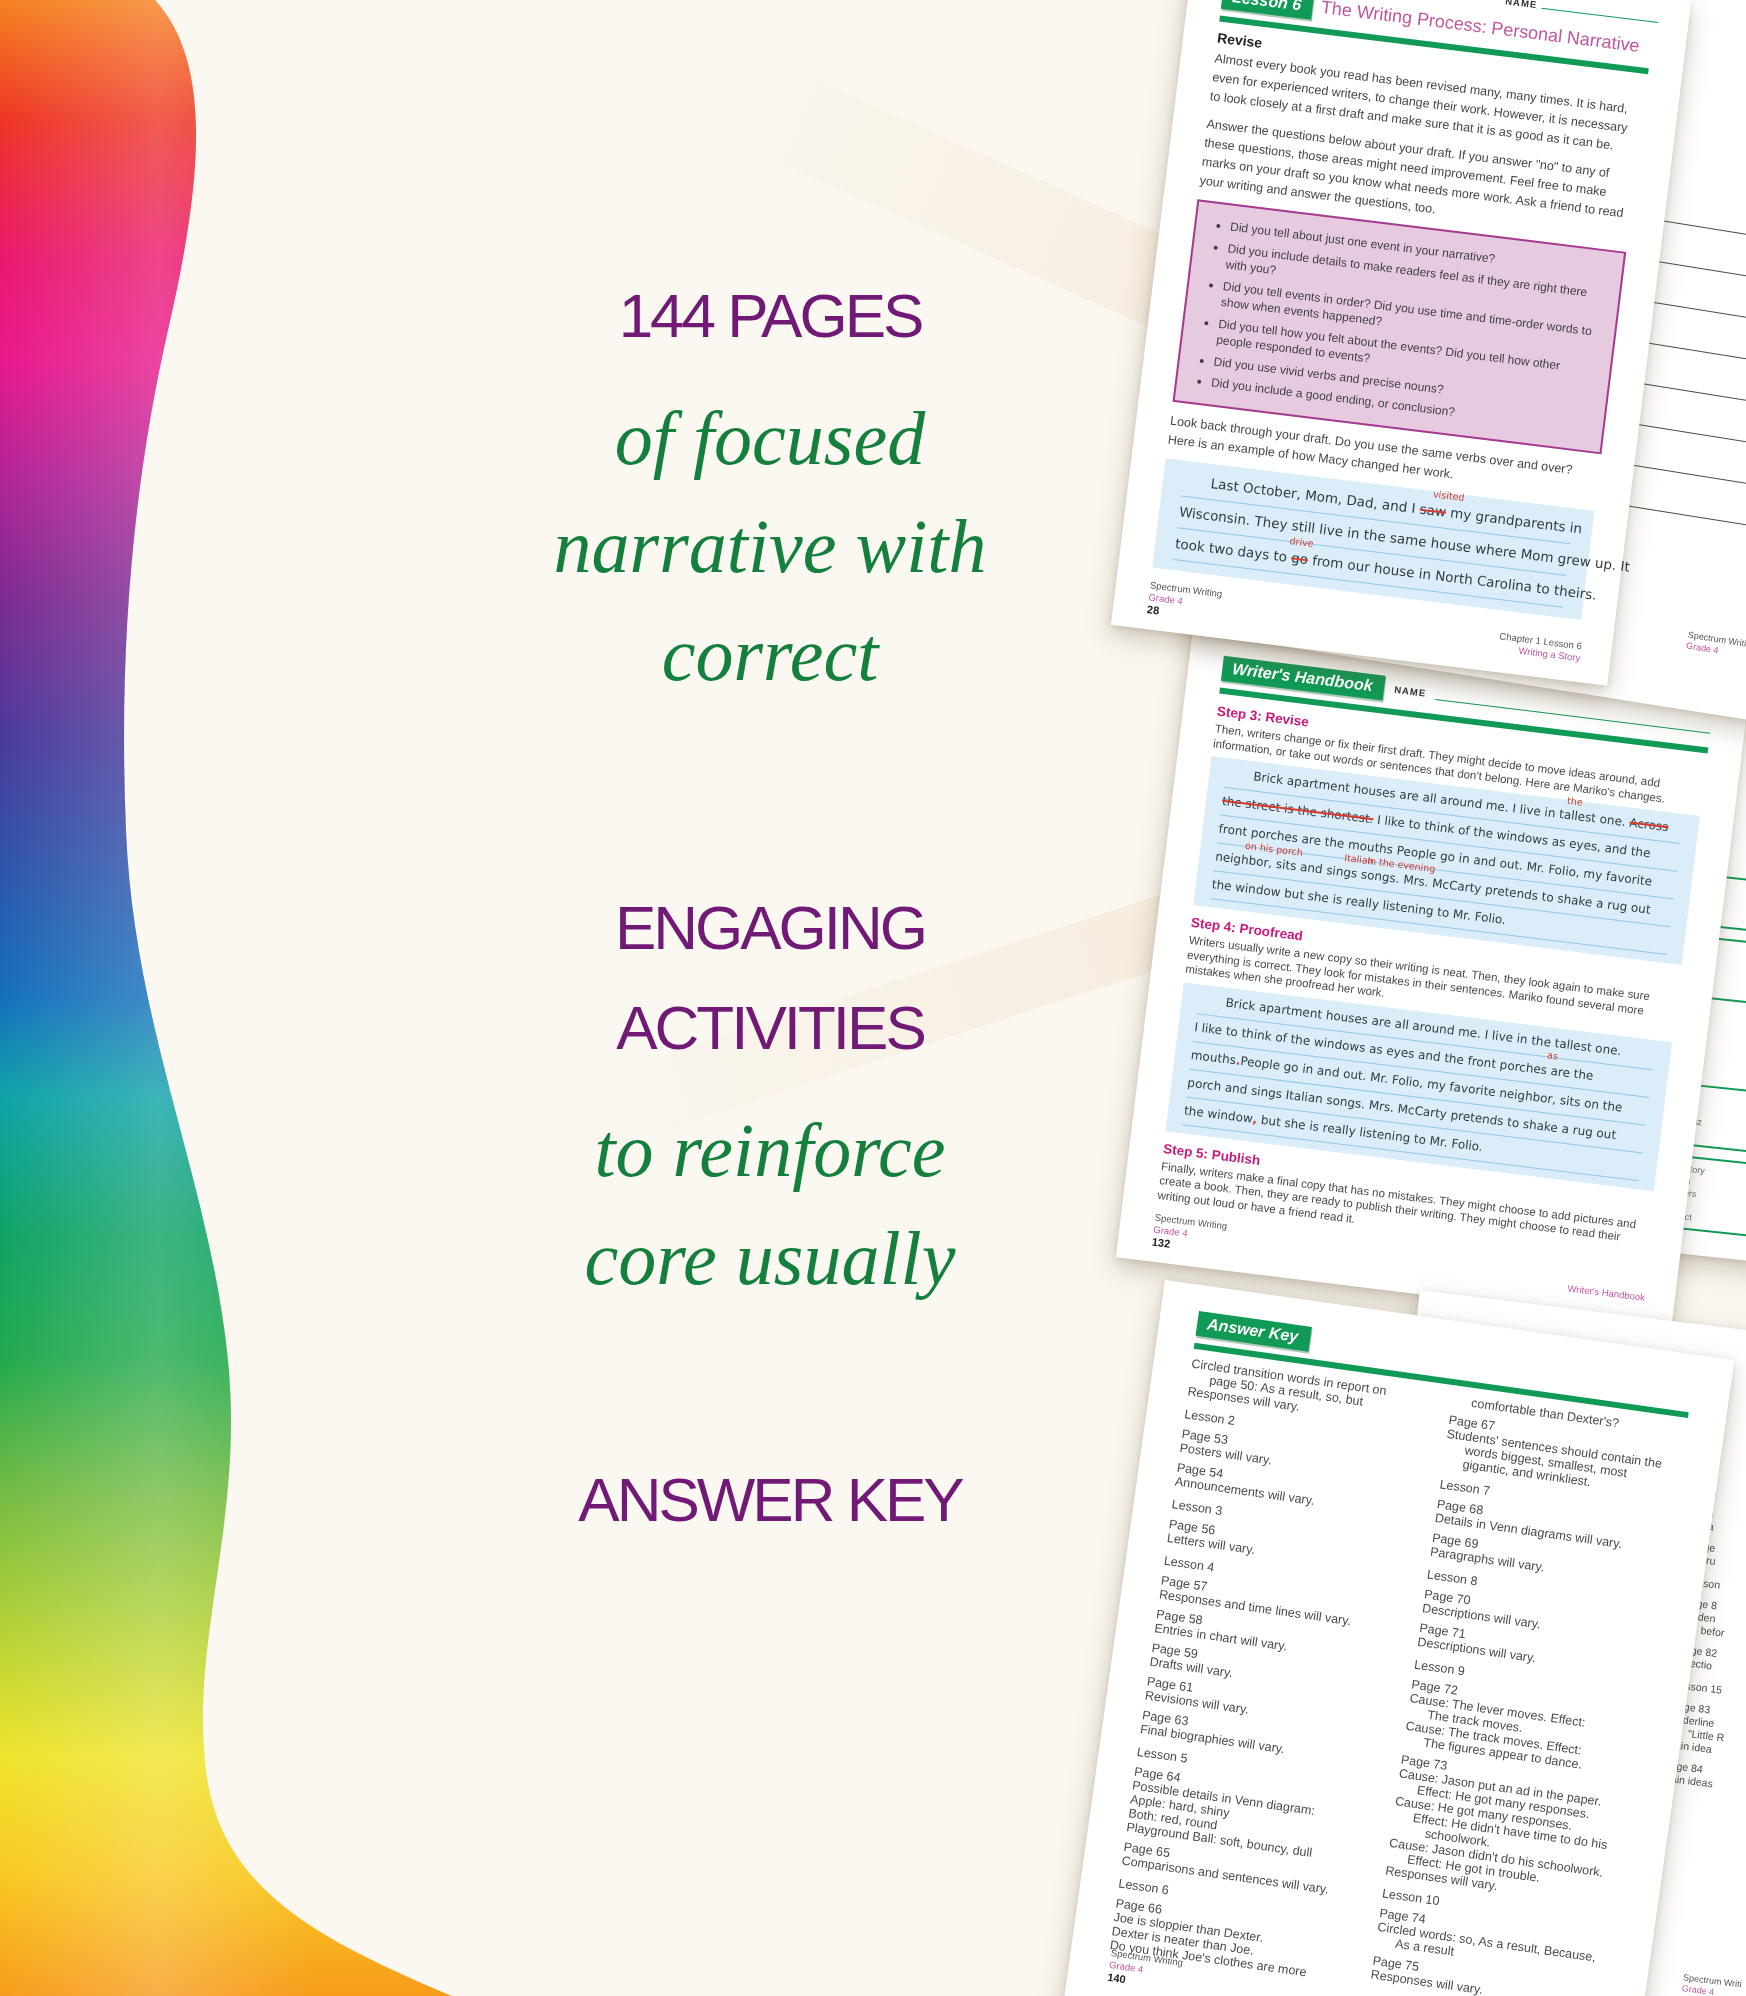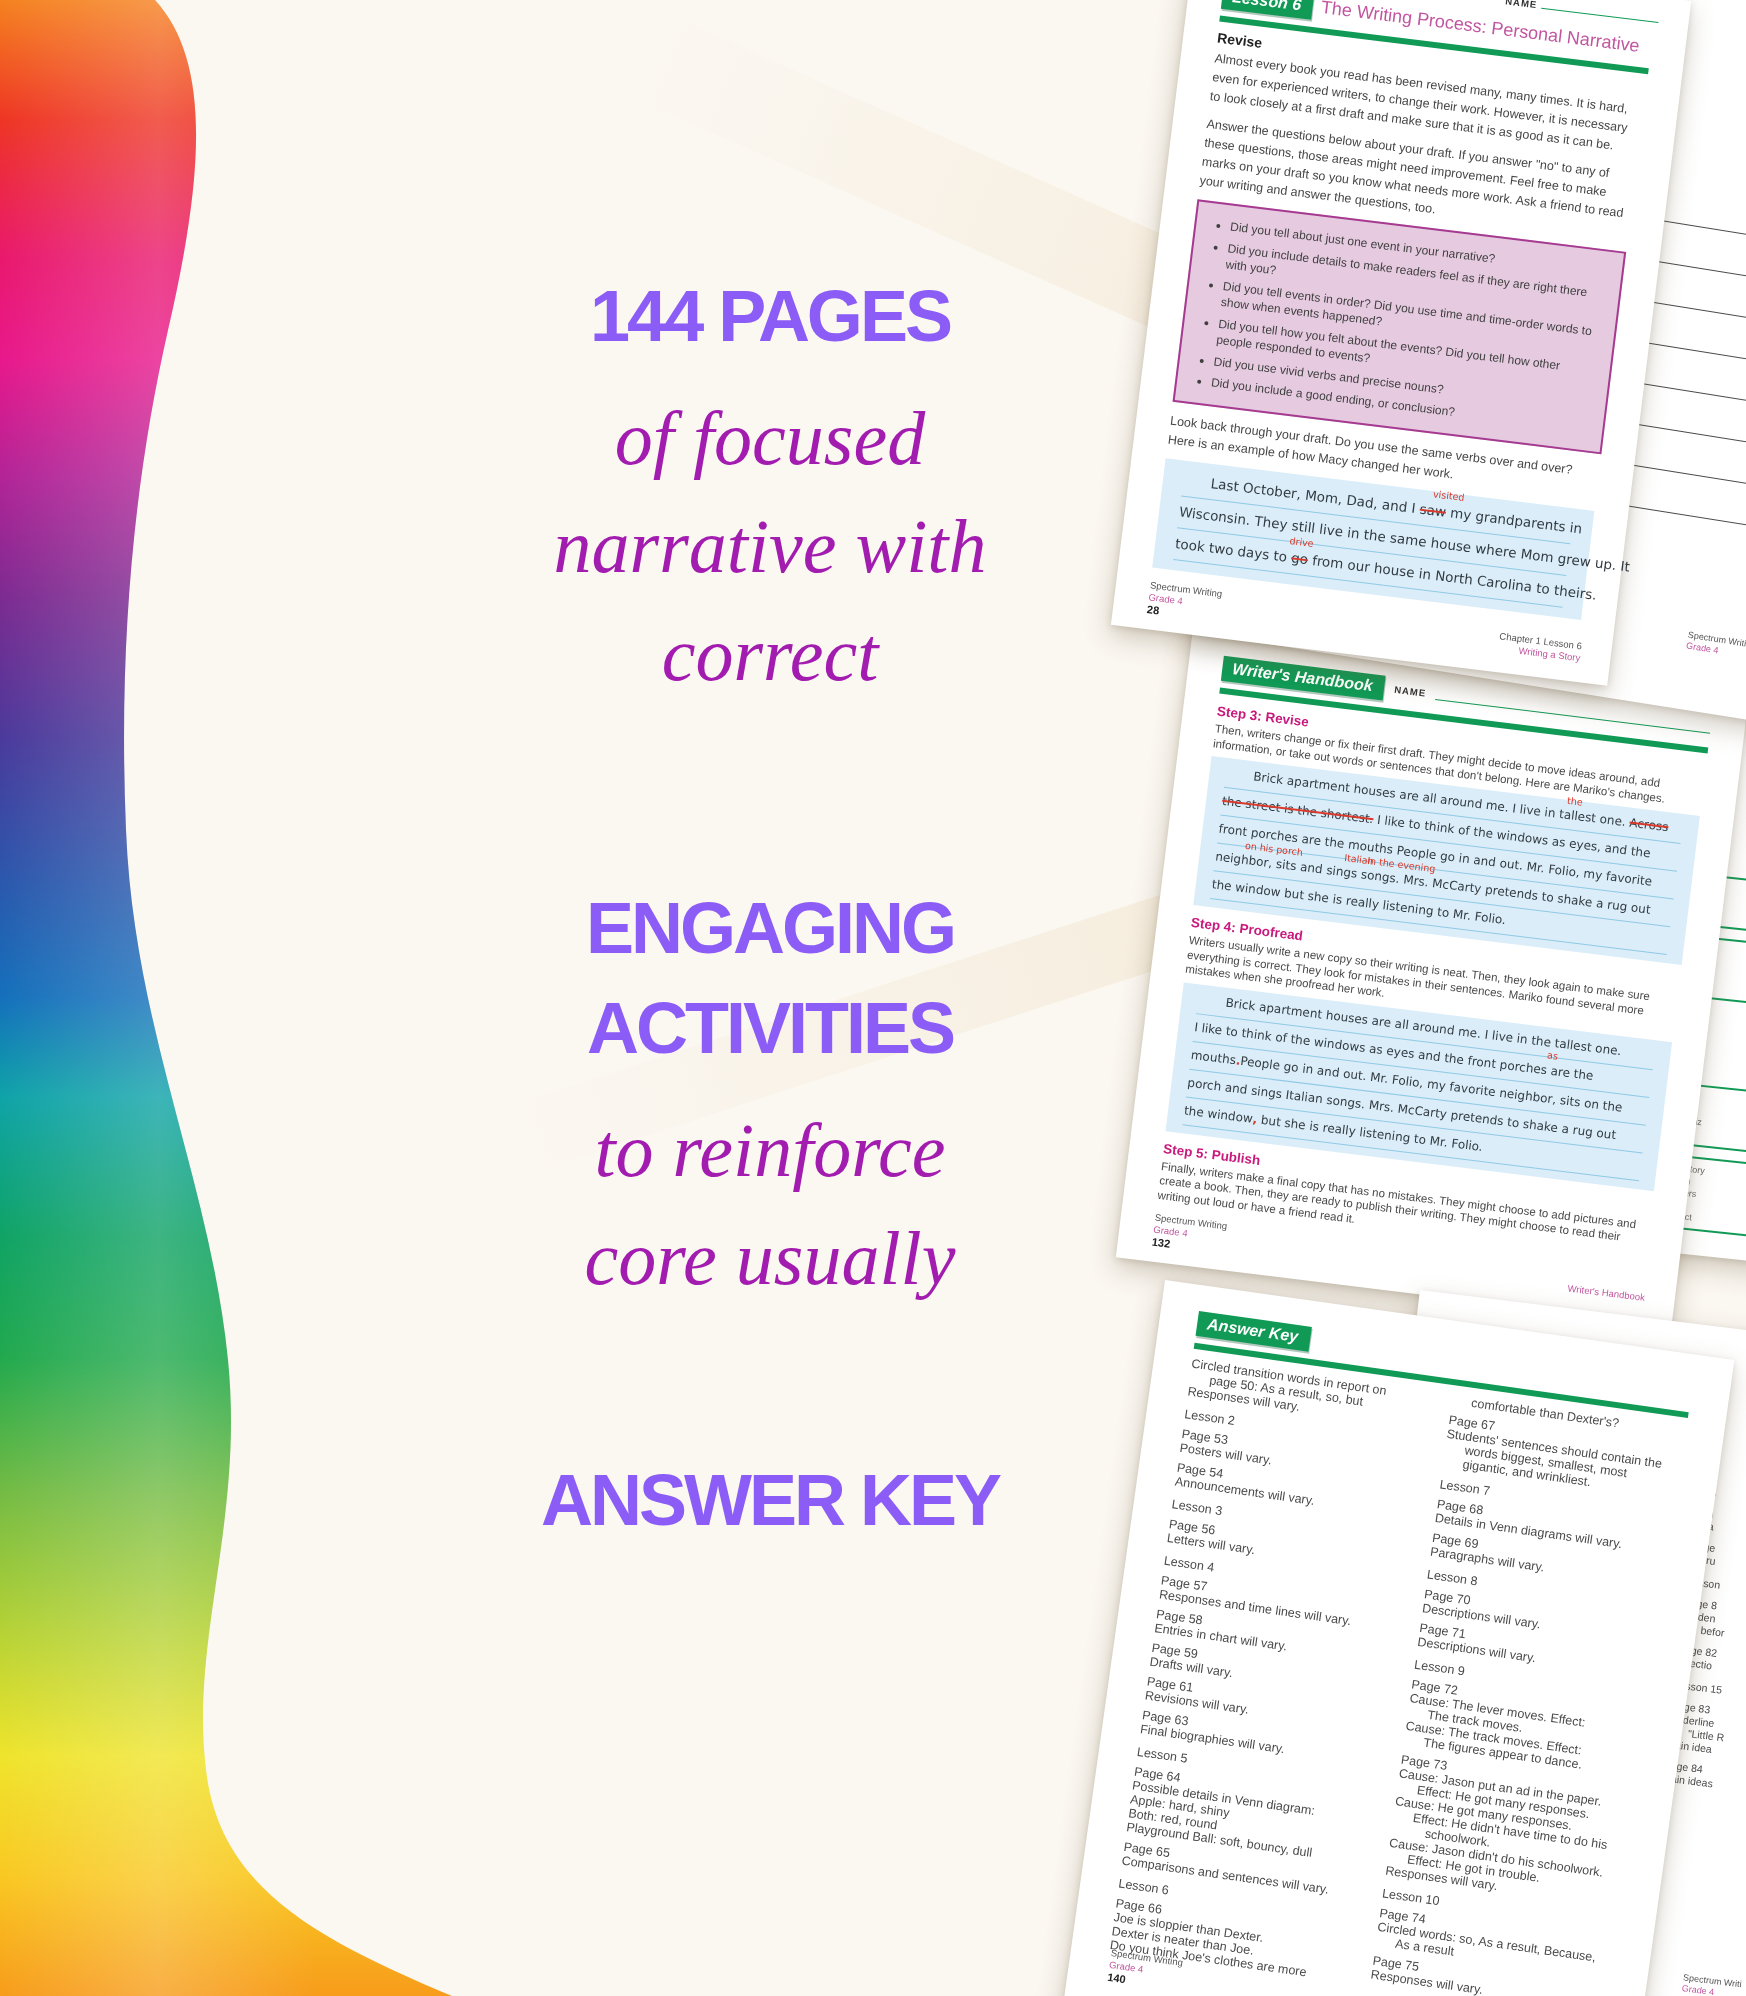--- a/index.html
+++ b/index.html
@@ -4,22 +4,22 @@
 <style>
   html,body{margin:0;padding:0;}
   body{font-family:"Liberation Sans",sans-serif;}
   .stage{position:relative;width:1746px;height:1996px;overflow:hidden;background:#FBF7F1;}
   .ray{position:absolute;left:600px;top:300px;width:1400px;height:90px;background:linear-gradient(90deg,rgba(242,230,210,0),rgba(240,226,200,.5),rgba(242,230,210,0));transform:rotate(24deg);}
   .ray2{position:absolute;left:500px;top:900px;width:1300px;height:70px;background:linear-gradient(90deg,rgba(242,230,210,0),rgba(240,226,200,.45),rgba(242,230,210,0));transform:rotate(-18deg);}
   .rainbow{position:absolute;left:0;top:0;}
 
   
   .promo{position:absolute;left:420px;width:700px;text-align:center;}
-  .promo-bold{font-weight:bold;font-size:72px;line-height:100px;letter-spacing:-3px;color:#8b5cf6;}
-  .promo-italic{font-family:"Liberation Serif",serif;font-style:italic;font-size:76px;line-height:108px;color:#a21caf;}
+  .promo-bold{font-weight:normal;font-size:62px;line-height:100px;letter-spacing:-3px;color:#701a75;}
+  .promo-italic{font-family:"Liberation Serif",serif;font-style:italic;font-size:76px;line-height:108px;color:#15803d;}
   #promo1{top:266px;} #promo2{top:878px;} #promo3{top:1450px;}
   .promo .gap{height:18px;}
 
   
   .sheet{position:absolute;background:#fff;box-shadow:0 10px 26px rgba(105,88,60,.30),0 2px 6px rgba(105,88,60,.18);transform-origin:top left;box-sizing:border-box;}
   .sheet-story{left:1390px;top:660px;width:560px;height:560px;transform:rotate(6deg);}
   .sheet-page2{left:1195px;top:612px;width:560px;height:650px;transform:rotate(7deg);padding:40px 34px 0;}
   .sheet-lined{left:1300px;top:-80px;width:640px;height:720px;transform:rotate(9deg);}
   .sheet-page1{left:1195px;top:-60px;width:500px;height:690px;transform:rotate(7deg);padding:24px 34px 0;}
   .sheet-edge{left:1420px;top:1290px;width:560px;height:720px;transform:rotate(7deg);}

